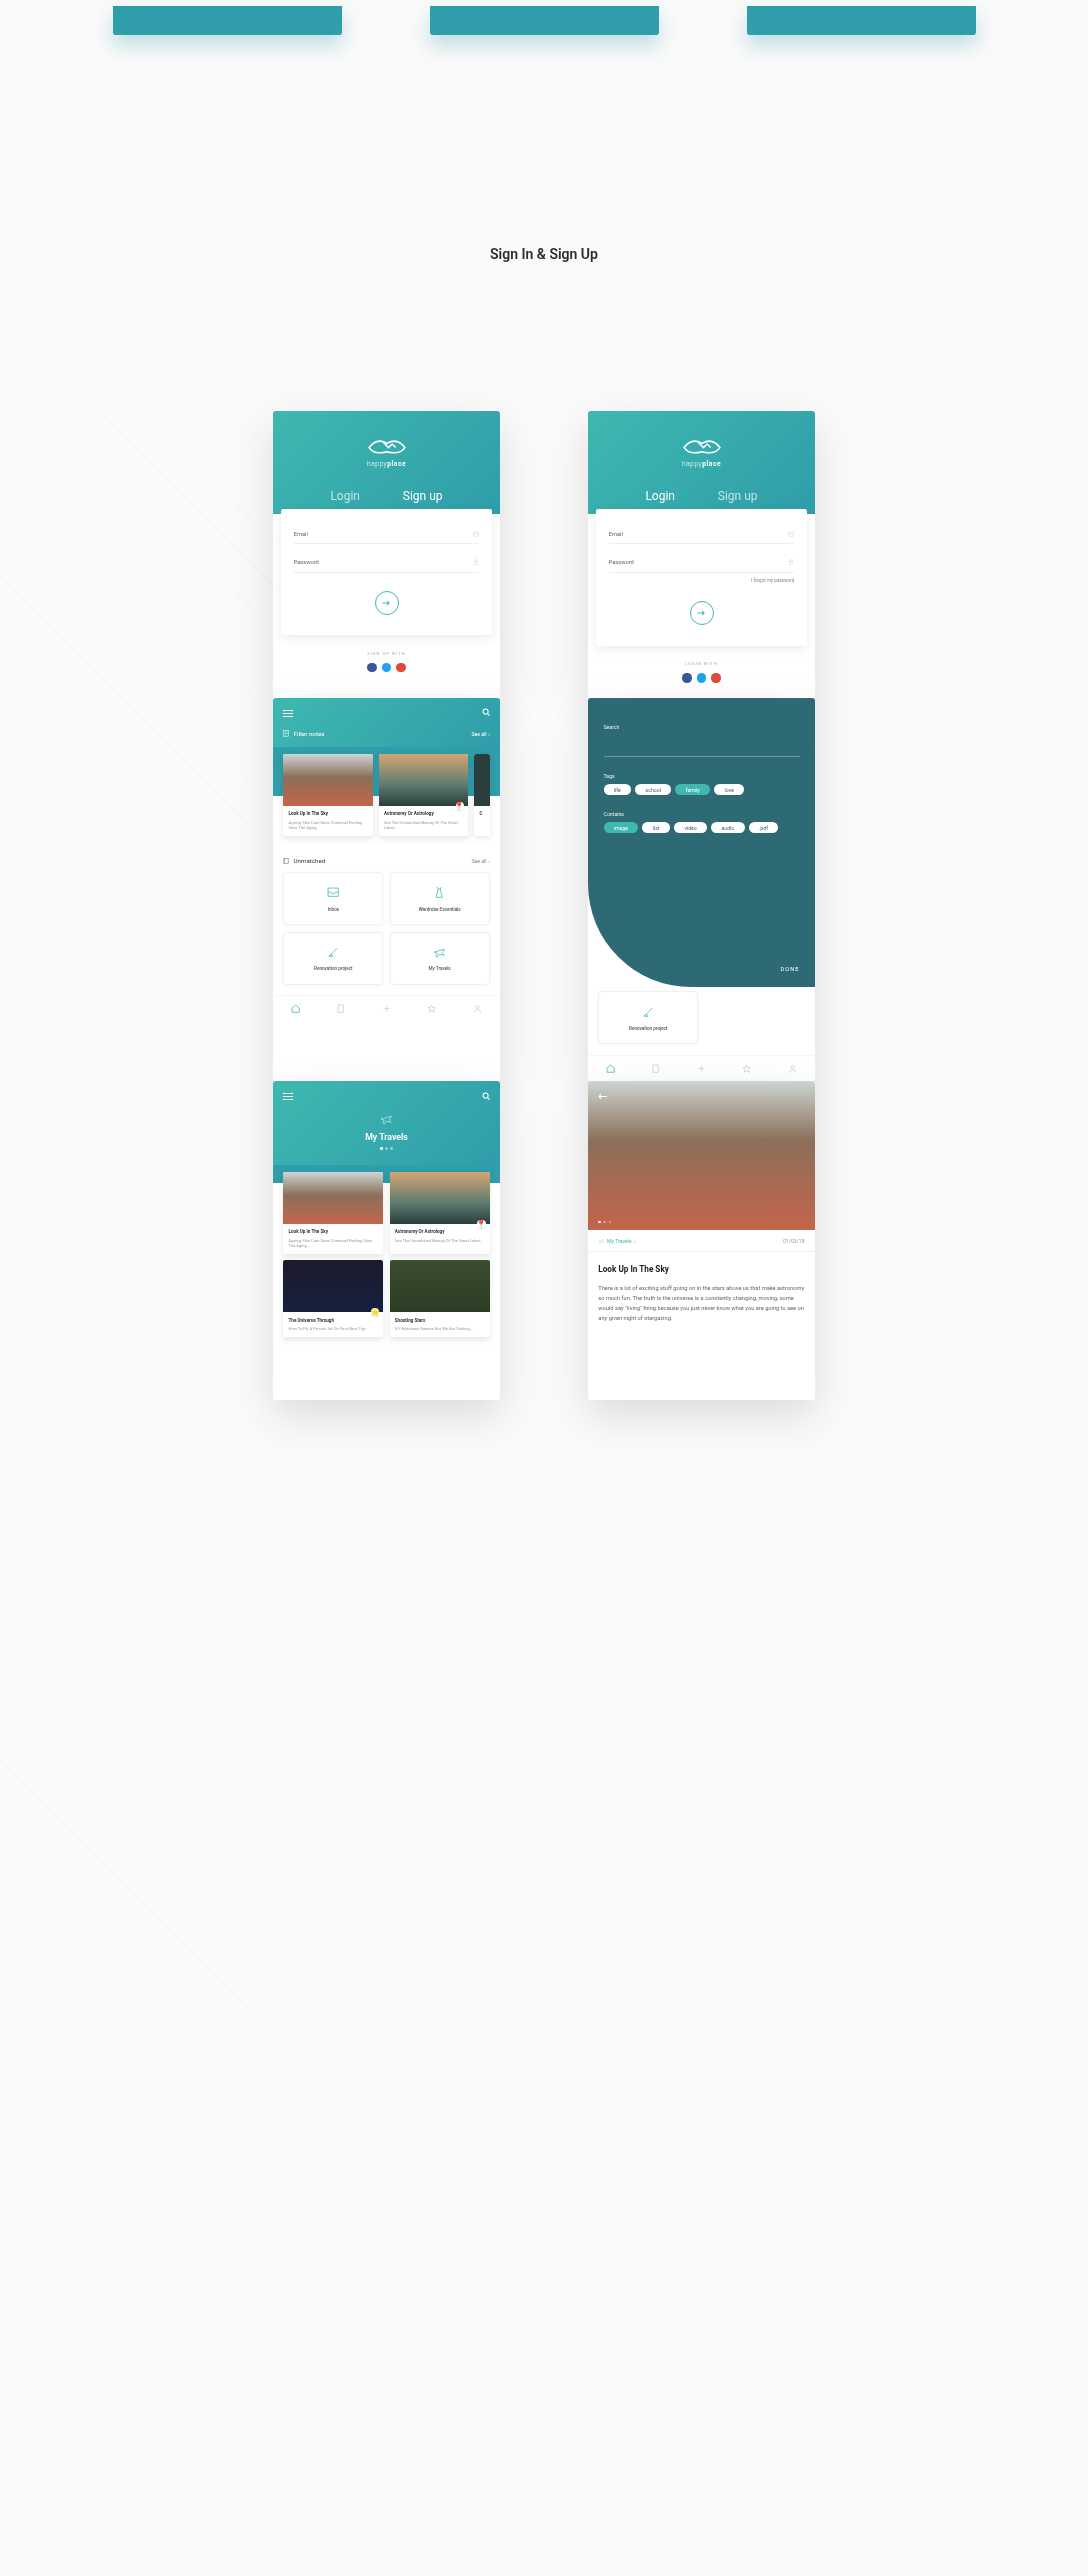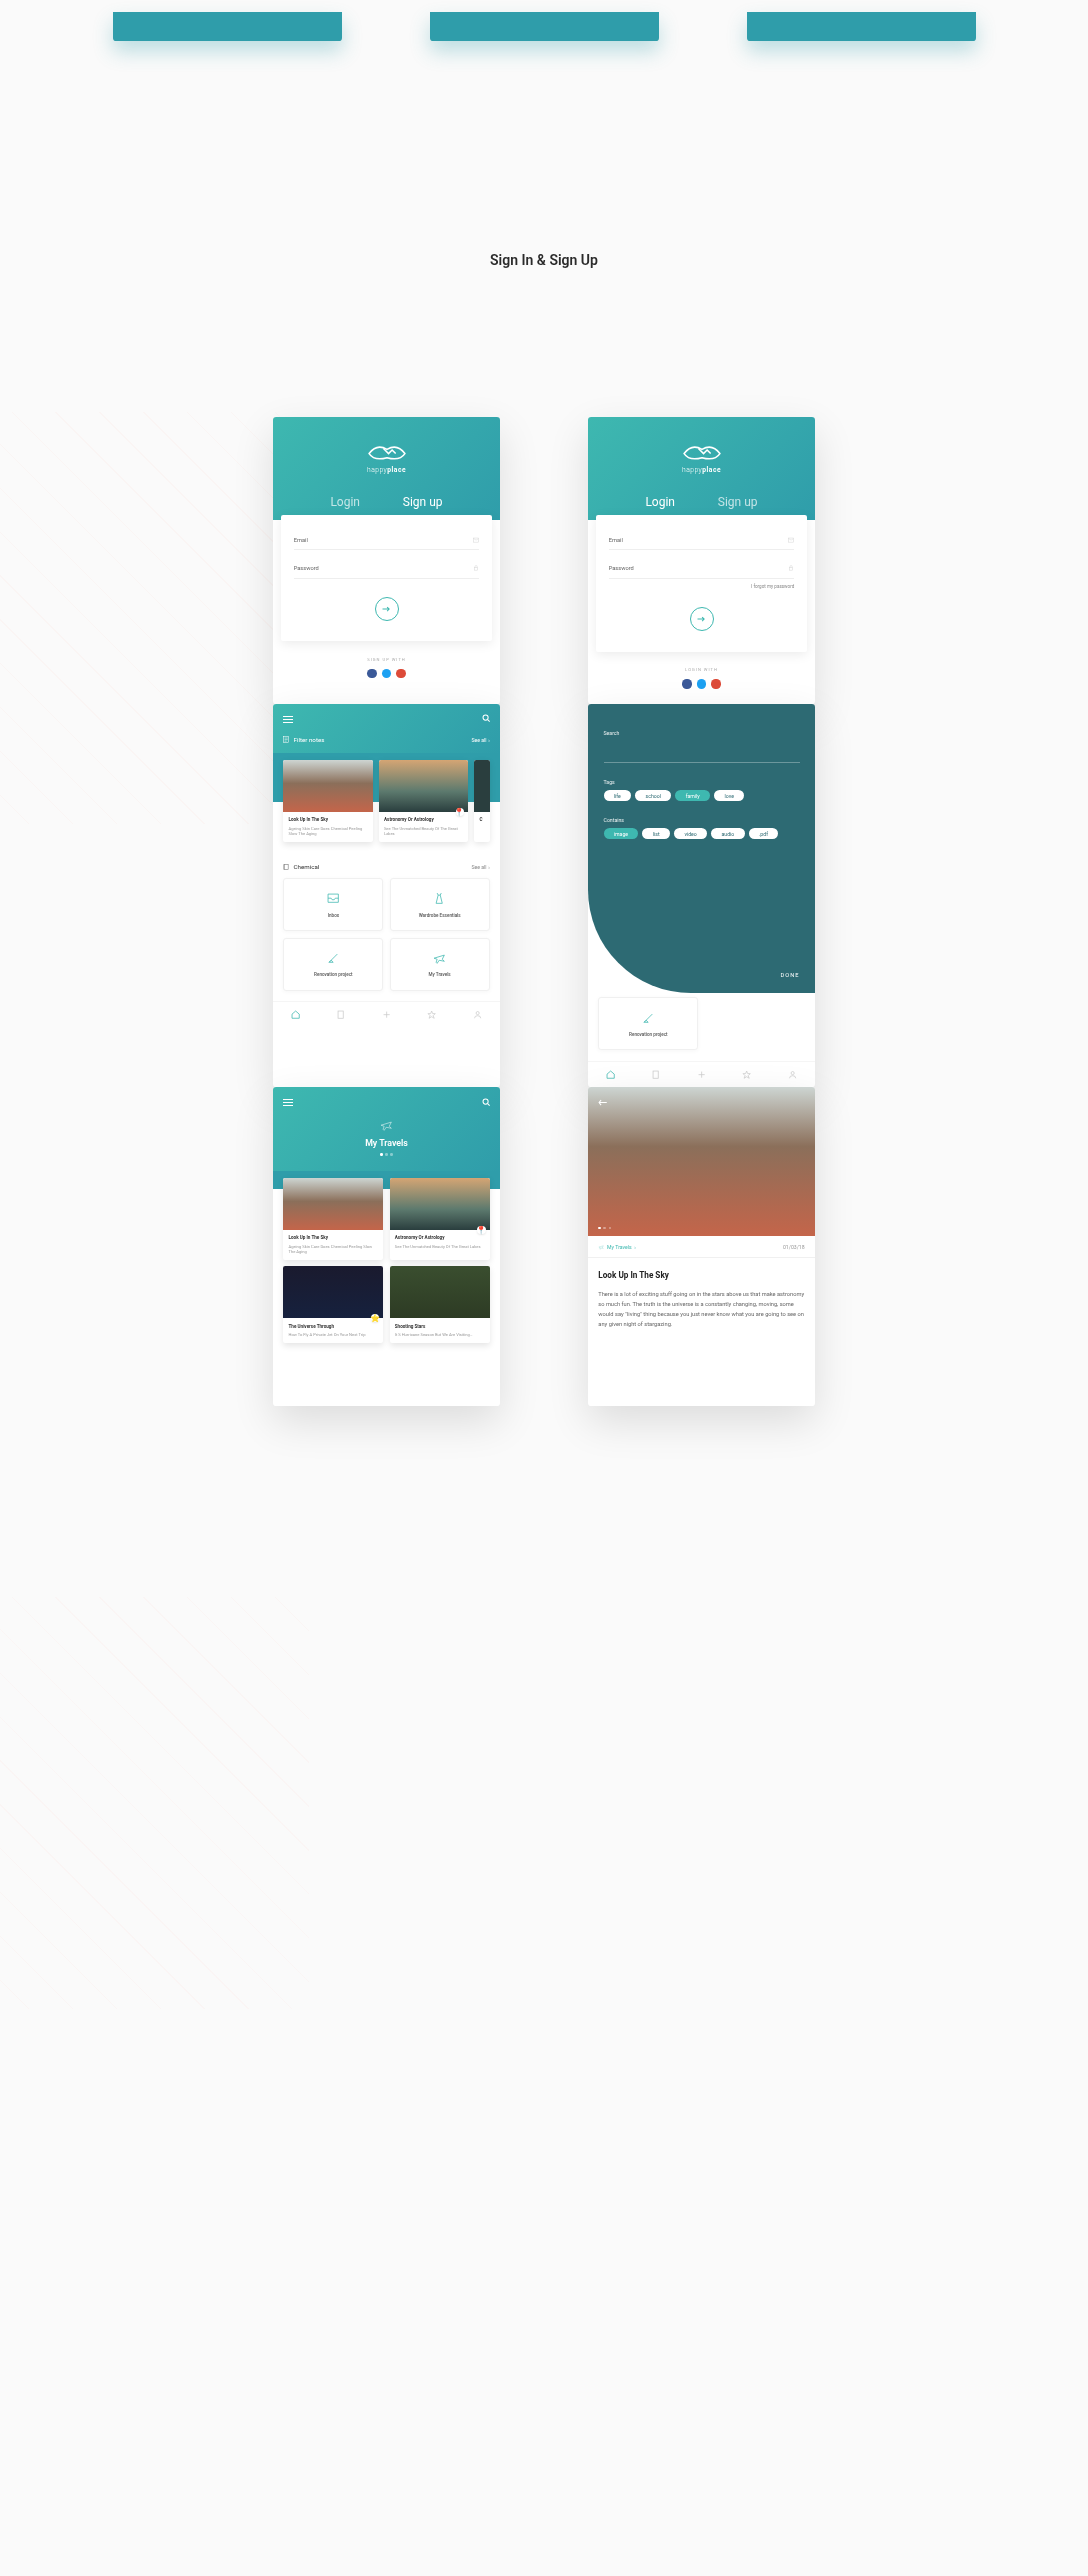--- a/index.html
+++ b/index.html
@@ -3,21 +3,21 @@
 <meta charset="utf-8">
 <style>
 *{margin:0;padding:0;box-sizing:border-box;font-family:-apple-system,BlinkMacSystemFont,'Segoe UI',Roboto,sans-serif}
 body{background:#fafafa;min-height:2576px;position:relative;overflow-x:hidden}
 
 
 .bg-pattern{position:absolute;width:100%;height:100%;opacity:0.3;z-index:0}
 .bg-pattern::before{content:'';position:absolute;left:-103px;top:412px;width:412px;height:412px;background:repeating-linear-gradient(45deg,#fbeae8 0,#fbeae8 1px,transparent 1px,transparent 31px);transform:rotate(0deg)}
 .bg-pattern::after{content:'';position:absolute;left:-103px;top:1597px;width:412px;height:412px;background:repeating-linear-gradient(45deg,#fbeae8 0,#fbeae8 1px,transparent 1px,transparent 31px)}
 
-.container{position:relative;z-index:1;padding-top:12px}
+.container{position:relative;z-index:1;padding-top:6px}
 
 
 .top-cards{display:flex;justify-content:center;gap:88px;padding:0 0 0}
 .top-card{width:229px;height:29px;background:#2f9daa;border-radius:0 0 3.1px 3.1px;box-shadow:0 10.3px 20.6px rgba(47,157,170,0.3)}
 
 
 .section-heading{text-align:center;font-size:14px;font-weight:600;color:#2b2b2b;margin:211px 0 149px}
 .section-heading.h2{margin:222px 0 144px}
 .section-heading.h3{margin:227px 0 144px}
 
@@ -278,21 +278,21 @@
               <div class="note-title">C</div>
             </div>
       </div>
     </div>
     <div class="notebooks-head">
       <div class="nb-title">
         <svg width="6.2" height="6.2" viewBox="0 0 12 12" fill="none" stroke="#666">
               <rect x="2" y="1" width="8" height="10"></rect>
               <path d="M2 1 V11"></path>
             </svg>
-        <span>Chemical</span>
+        <span>Unmatched</span>
       </div>
       <div class="see-all"><span>See all</span> ›</div>
     </div>
     <div class="nb-grid">
       <div class="nb-item">
         <div class="nb-icon">
               <svg viewBox="0 0 28 28">
                 <path d="M4 6 H24 V22 H4 Z M4 14 H10 L12 17 H16 L18 14 H24"></path>
               </svg>
             </div>

